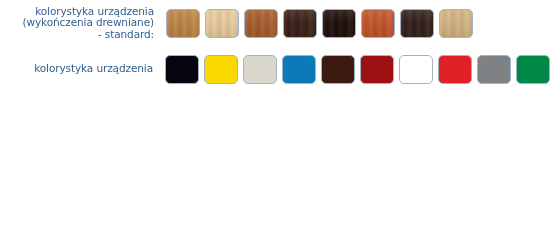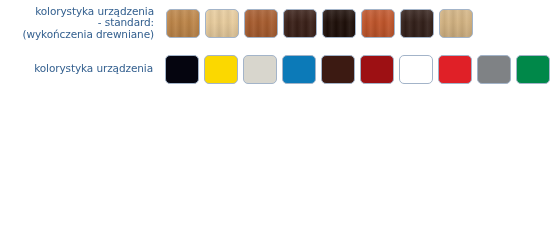--- a/index.html
+++ b/index.html
@@ -81,22 +81,22 @@
   }
 </style>
 </head>
 <body>
 
 <div class="spec-table">
 
   <div class="spec-row">
     <div class="label-cell">
       <span class="line">kolorystyka urządzenia</span>
+      <span class="line">(wykończenia drewniane)</span>
       <span class="line">- standard:</span>
-      <span class="line">(wykończenia drewniane)</span>
     </div>
     <div class="swatch-cell">
       <div class="swatch wood" style="background-color: rgb(189, 133, 72);"></div>
       <div class="swatch wood" style="background-color: rgb(231, 203, 156);"></div>
       <div class="swatch wood" style="background-color: rgb(167, 92, 46);"></div>
       <div class="swatch wood" style="background-color: rgb(58, 32, 24);"></div>
       <div class="swatch wood" style="background-color: rgb(30, 15, 9);"></div>
       <div class="swatch wood" style="background-color: rgb(192, 85, 42);"></div>
       <div class="swatch wood" style="background-color: rgb(51, 32, 26);"></div>
       <div class="swatch wood" style="background-color: rgb(211, 179, 130);"></div>

